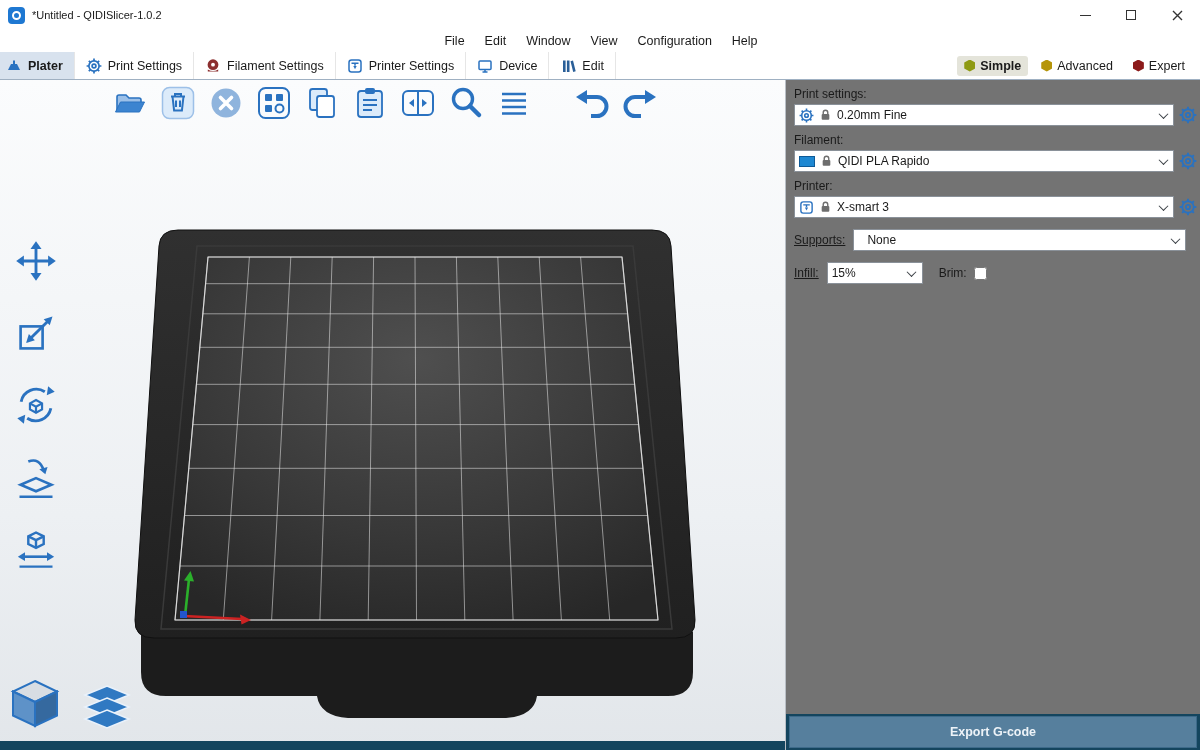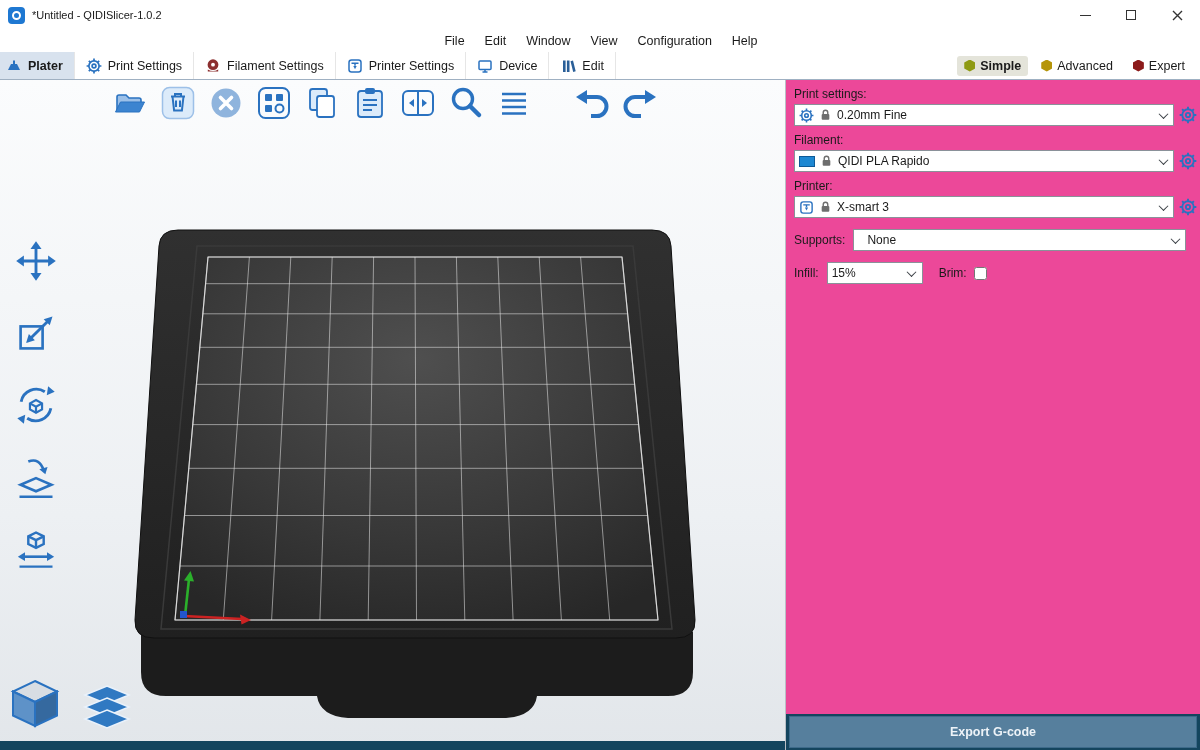--- a/index.html
+++ b/index.html
@@ -42,34 +42,34 @@
   .tt-btn { width:36px; height:38px; display:flex; align-items:center; justify-content:center; }
   .tt-gap { width:18px; }
 
   .left-toolbar { position:absolute; left:8px; top:155px; display:flex; flex-direction:column; gap:20px; }
   .lt-btn { width:56px; height:52px; display:flex; align-items:center; justify-content:center; }
 
   .view-buttons { position:absolute; left:6px; bottom:14px; display:flex; align-items:flex-end; gap:16px; }
   .bottom-strip { position:absolute; left:0; bottom:0; width:785px; height:9px; background:#14455e; }
 
   
-  .sidebar { position:relative; width:415px; height:670px; background:#ec4899;
+  .sidebar { position:relative; width:415px; height:670px; background:#737373;
              border-left:1px solid #b9bfc6; font-size:12px; }
   .sb-label { margin:7px 8px 3px 8px; }
   .combo-row { display:flex; align-items:center; gap:5px; margin:0 3px 0 8px; }
   .combo { flex:1; height:22px; border:1px solid #8a9199; background:#fff;
            display:flex; align-items:center; gap:5px; padding:0 2px 0 4px; min-width:0;text-align:center; }
   .combo-text { white-space:nowrap; overflow:hidden; }
   .chev-wrap { margin-left:auto; width:16px; display:flex; justify-content:center; }
   .chev { width:7px; height:7px; border-right:1.6px solid #3a3f45; border-bottom:1.6px solid #3a3f45;
           transform:rotate(45deg) translate(-1px,-1px); display:block; }
   .gear-btn { width:18px; height:18px; flex:none; }
   .swatch { width:16px; height:11px; border:1px solid #0e5a97; background:#1e88d2; flex:none; }
   .inline-row { display:flex; align-items:center; margin:11px 14px 0 8px; }
-  .inline-label { margin-right:8px; }
+  .inline-label { margin-right:8px;text-decoration:underline; }
   .supports-combo { flex:1; }
   .infill-combo { flex:none; width:96px; }
   .brim-label { margin-left:16px; margin-right:7px; }
   .brim-check { width:13px; height:13px; }
 
   .export-bar { position:absolute; left:0; right:0; bottom:0; height:36px; background:#14455e;
                 display:flex; align-items:center; padding:0 3px; }
   .export-btn { flex:1; height:32px; background:#567f9d; border:1px solid #3d6a8a;
                 color:#edf3f8; font-weight:bold; font-size:12.5px;
                 display:flex; align-items:center; justify-content:center; }

